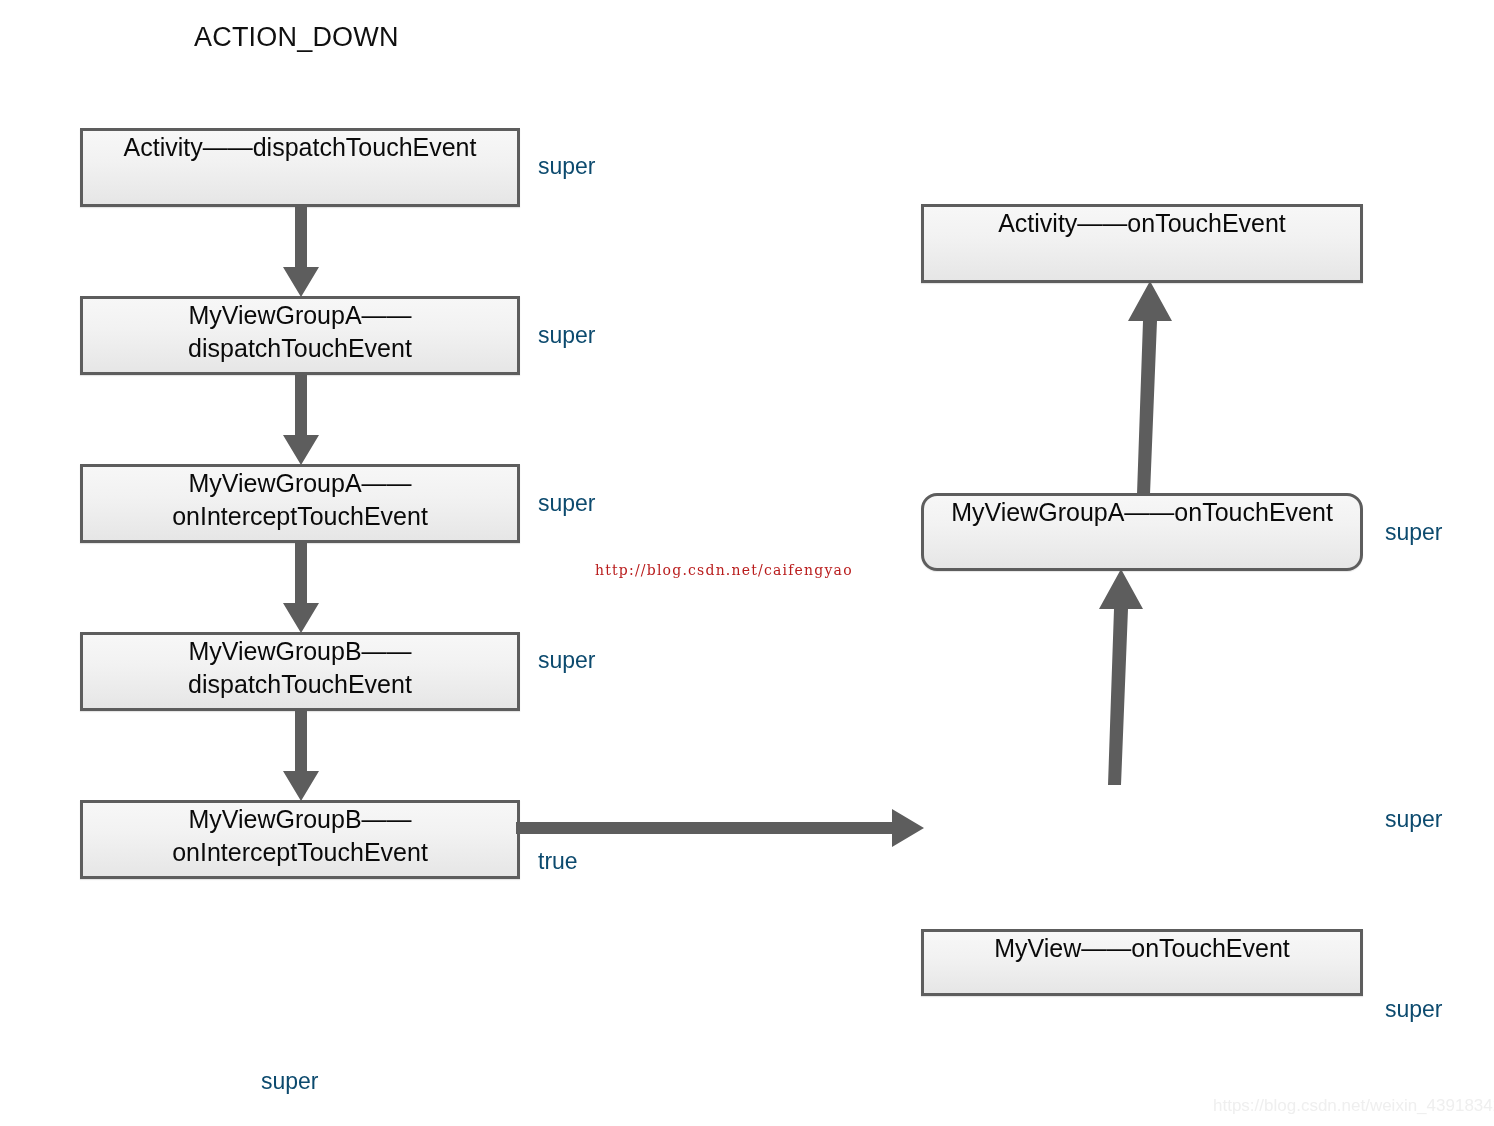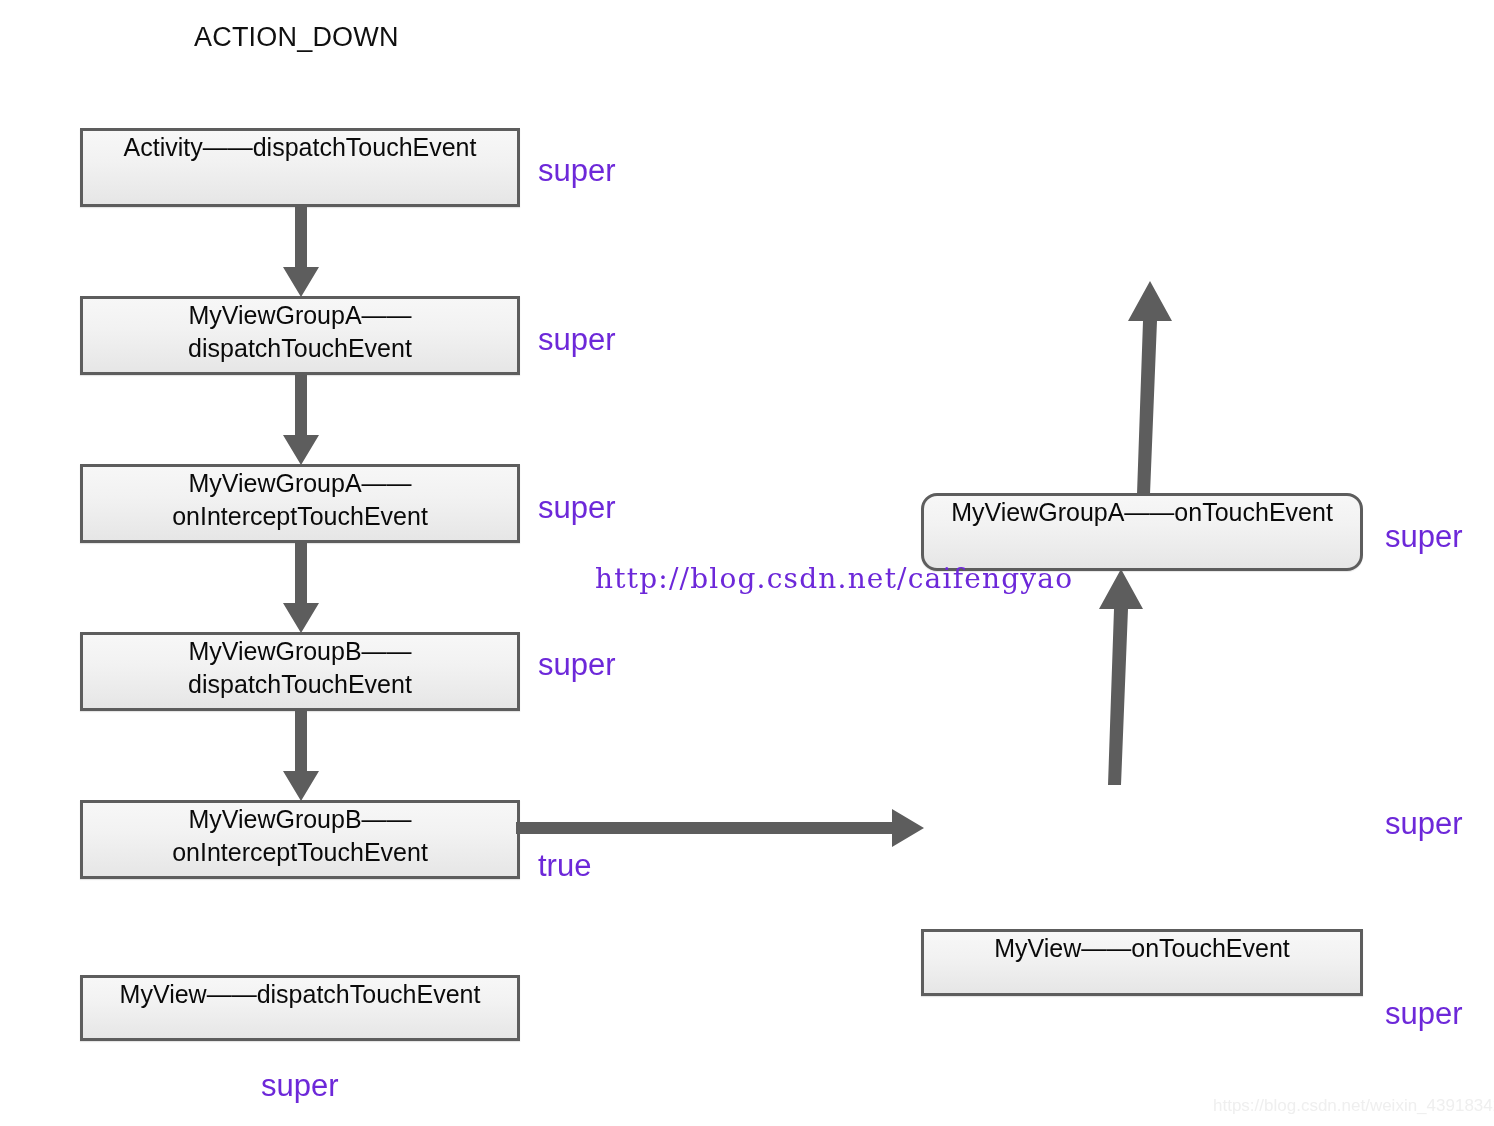--- a/index.html
+++ b/index.html
@@ -38,37 +38,37 @@
     line-height: 1.32;
     box-shadow: 0 1px 1px rgba(0,0,0,0.10);
   }
   .node .nlabel {
     display: block;
     padding: 0 10px;
     white-space: pre-line;
   }
   .side-label {
     position: absolute;
-    font-size: 31px;
-    color: #6d28d9;
+    font-size: 23px;
+    color: #0c4a6e;
     white-space: nowrap;
   }
   .edge {
     position: absolute;
     overflow: visible;
   }
   .edge path, .edge polygon {
     fill: #5d5d5d;
     stroke: none;
   }
   .watermark-mid {
     position: absolute;
     font-family: "DejaVu Serif", serif;
-    font-size: 28px;
-    color: #6d28d9;
+    font-size: 14px;
+    color: #b91c1c;
     letter-spacing: 1.2px;
     white-space: nowrap;
     user-select: none;
   }
   .watermark-br {
     position: absolute;
     font-size: 17px;
     color: #efefef;
     white-space: nowrap;
     user-select: none;
@@ -103,25 +103,25 @@
 dispatchTouchEvent</span>
   </div>
   <div class="side-label" style="left:538px; top:647px;">super</div>
 
   <div class="node" style="left:80px; top:800px; width:440px; height:79px;">
     <span class="nlabel">MyViewGroupB——
 onInterceptTouchEvent</span>
   </div>
   <div class="side-label" style="left:538px; top:848px;">true</div>
 
-  <div class="node" style="left:80px; top:975px; width:440px; height:66px;">
-    <span class="nlabel">MyView——dispatchTouchEvent</span>
-  </div>
   <div class="side-label" style="left:261px; top:1068px;">super</div>
 
+  <div class="node" style="left:921px; top:204px; width:442px; height:79px;">
+    <span class="nlabel">Activity——onTouchEvent</span>
+  </div>
 
   <div class="node" style="left:921px; top:493px; width:442px; height:78px;border-radius:16px;">
     <span class="nlabel">MyViewGroupA——onTouchEvent</span>
   </div>
   <div class="side-label" style="left:1385px; top:519px;">super</div>
 
   <div class="side-label" style="left:1385px; top:806px;">super</div>
 
   <div class="node" style="left:921px; top:929px; width:442px; height:67px;">
     <span class="nlabel">MyView——onTouchEvent</span>

